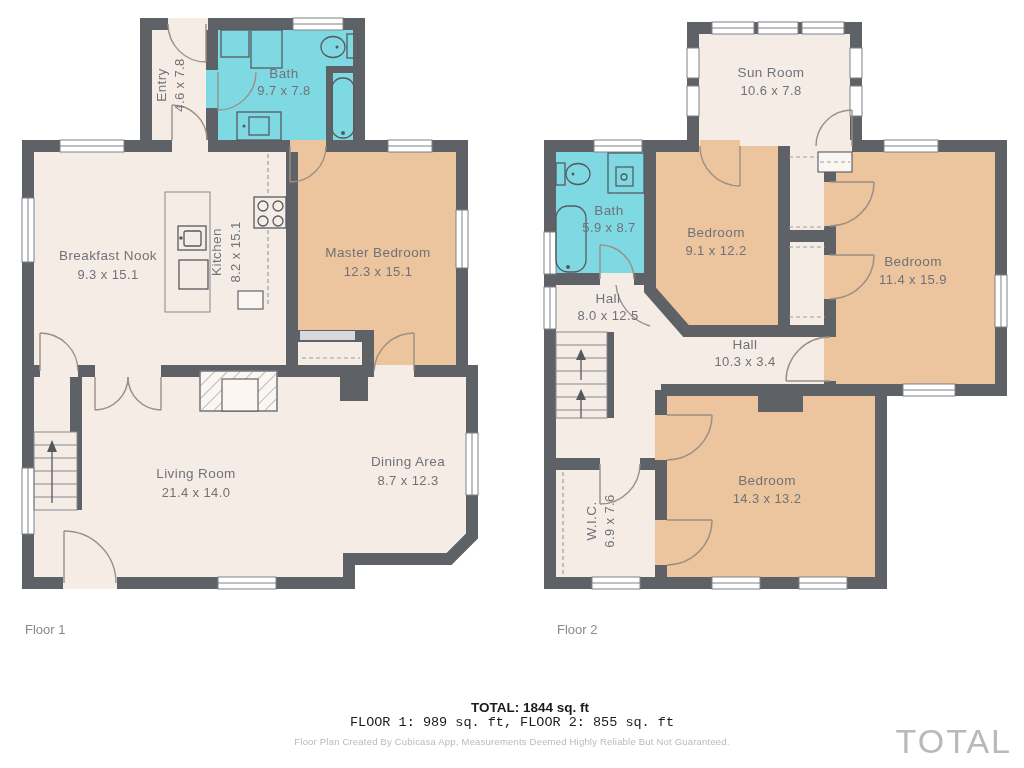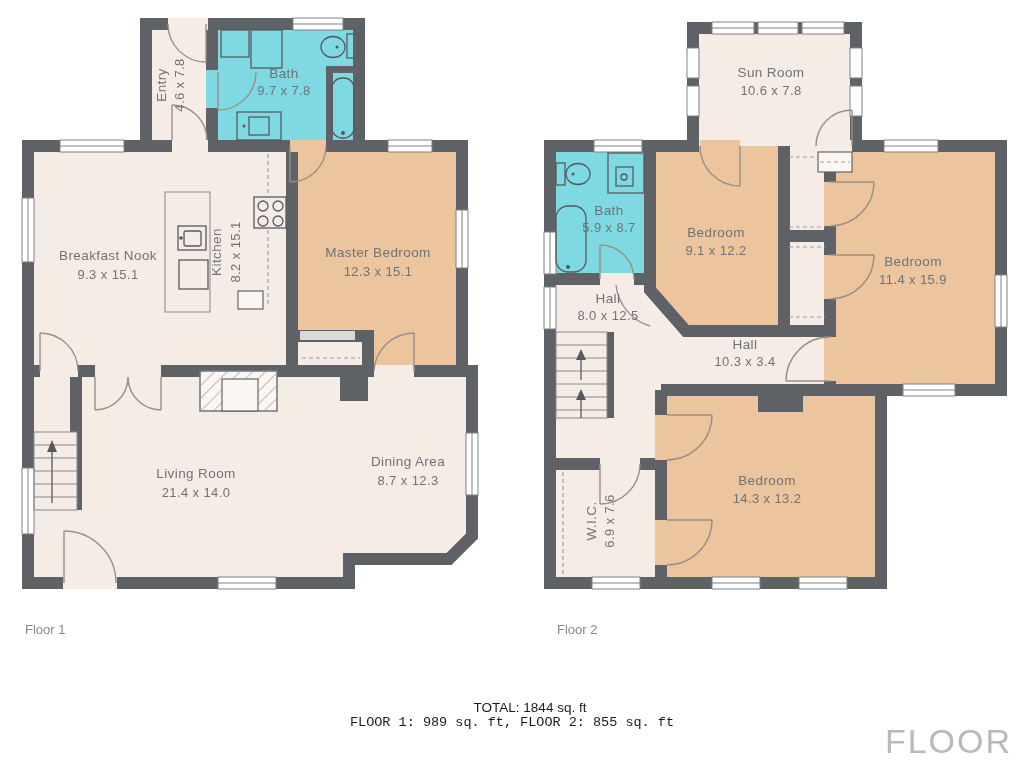--- a/index.html
+++ b/index.html
@@ -25,21 +25,21 @@
   .thin{stroke:#85888c;stroke-width:1;fill:none;}
   .arrow{stroke:#55585c;stroke-width:1.3;fill:none;}
   .arrowhead{fill:#55585c;stroke:none;}
   .slider{fill:#d8d9da;stroke:none;}
   text{font-family:"Liberation Sans",sans-serif;}
   .rname{font-size:13.5px;fill:var(--label);text-anchor:middle;letter-spacing:.4px;}
   .rdims{font-size:13px;fill:var(--label);text-anchor:middle;letter-spacing:.4px;}
   .fcap{font-size:13px;fill:#87898d;text-anchor:start;}
   
   .footer{position:absolute;left:0;right:0;top:700px;text-align:center;color:#1b1b1b;}
-  .total{font-size:13.5px;font-weight:normal;line-height:15px;padding-left:36px;}
+  .total{font-size:13.5px;font-weight:bold;line-height:15px;padding-left:36px;}
   .floors{font-size:13.5px;line-height:15px;font-family:Liberation Mono, monospace;}
   .disclaimer{margin-top:6px;font-size:9.5px;color:#b9babc;letter-spacing:.2px;}
   .watermark{position:absolute;right:12px;top:722px;font-size:34px;color:var(--wm);
              letter-spacing:2px;font-weight:400;}
 </style>
 </head>
 <body>
 
 <div class="page">
 <svg width="1024" height="700" viewBox="0 0 1024 700">
@@ -329,15 +329,16 @@
     <text x="767" y="503" class="rdims">14.3 x 13.2</text>
     <text x="596" y="521" class="rname" transform="rotate(-90 596 521)">W.I.C.</text>
     <text x="614" y="521" class="rdims" transform="rotate(-90 614 521)">6.9 x 7.6</text>
     <text x="557" y="634" class="fcap">Floor 2</text>
   </g>
 </svg>
 
   <div class="footer">
     <div class="total">TOTAL: 1844 sq. ft</div>
     <div class="floors">FLOOR 1: 989 sq. ft, FLOOR 2: 855 sq. ft</div>
+    <div class="disclaimer">Floor Plan Created By Cubicasa App, Measurements Deemed Highly Reliable But Not Guaranteed.</div>
   </div>
-  <div class="watermark">FLOOR</div>
+  <div class="watermark">TOTAL</div>
 </div>
 
 </body></html>

